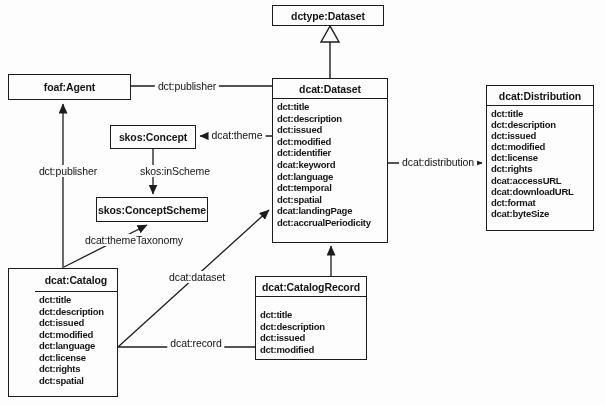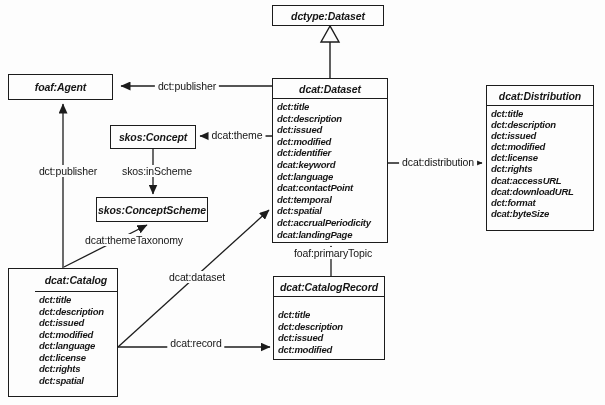--- a/index.html
+++ b/index.html
@@ -10,21 +10,20 @@
     font-family:"Liberation Sans", sans-serif;
     overflow:hidden;
   }
   #wires{position:absolute;left:0;top:0;width:605px;height:405px;}
   .uml-box{
     position:absolute;
     background:#fdfdfd;
     border:1.6px solid #1c1c1c;
     box-sizing:border-box;
     color:#151515;
-    font-style:italic;
   }
   .uml-title{
     display:flex;align-items:center;justify-content:center;
     font-weight:bold;font-size:10.5px;
     height:100%;
     letter-spacing:-0.1px;
     white-space:nowrap;
   }
   .uml-box.compartmented .uml-title{
     height:auto;
@@ -46,40 +45,40 @@
     background:#fdfdfd;
     padding:0 3px;
     font-weight:normal;
     font-size:10.5px;
     letter-spacing:-0.1px;
     color:#151515;
     white-space:nowrap;
   }
   
   #box-dctype-dataset {left:272px;top:5px;  width:112px;height:21px;}
-  #box-foaf-agent     {left:8px;  top:74px; width:105px;height:26px;}
+  #box-foaf-agent     {left:8px;  top:74px; width:123px;height:26px;}
   #box-skos-concept   {left:110px;top:125px;width:86px; height:24px;}
   #box-skos-scheme    {left:96px; top:197px;width:112px;height:25px;}
   #box-dcat-dataset   {left:272px;top:78px; width:116px;height:165px;}
   #box-dcat-dataset .uml-title{height:19px;}
   #box-dcat-dataset .attr{line-height:11.6px;}
   #box-dcat-distribution{left:486px;top:85px;width:108px;height:146px;}
   #box-dcat-distribution .uml-title{height:19px;}
   #box-dcat-distribution .attr{line-height:11.1px;}
   #box-dcat-catalog   {left:8px;  top:268px;width:110px;height:129px;padding-left:26px;}
   #box-dcat-catalog .uml-title{height:22px;}
   #box-dcat-catalog .attr{line-height:11.5px;}
-  #box-dcat-record    {left:273px;top:276px;width:112px;height:84px;}
+  #box-dcat-record    {left:255px;top:276px;width:112px;height:84px;}
   #box-dcat-record .uml-title{height:19px;}
   #box-dcat-record .uml-attrs{padding-top:12px;}
   #box-dcat-record .attr{line-height:11.6px;}
 
   #lbl-publisher-top {left:187px;top:86px;}
   #lbl-theme         {left:237px;top:135px;}
-  #lbl-inscheme      {left:157px;top:171px;}
+  #lbl-inscheme      {left:175px;top:171px;}
   #lbl-publisher-left{left:68px; top:171px;}
   #lbl-themetax      {left:134px;top:240px;}
   #lbl-dataset       {left:197px;top:277px;}
   #lbl-record        {left:196px;top:343px;}
   #lbl-primarytopic  {left:333px;top:253px;}
   #lbl-distribution  {left:438px;top:162px;}
 </style>
 </head>
 <body>
 
@@ -133,25 +132,24 @@
   <div class="uml-box compartmented" id="box-dcat-dataset">
     <div class="uml-title">dcat:Dataset</div>
     <div class="uml-attrs">
       <div class="attr">dct:title</div>
       <div class="attr">dct:description</div>
       <div class="attr">dct:issued</div>
       <div class="attr">dct:modified</div>
       <div class="attr">dct:identifier</div>
       <div class="attr">dcat:keyword</div>
       <div class="attr">dct:language</div>
-      <div class="attr">dcat:contactPoint</div>
       <div class="attr">dct:temporal</div>
       <div class="attr">dct:spatial</div>
+      <div class="attr">dcat:landingPage</div>
       <div class="attr">dct:accrualPeriodicity</div>
-      <div class="attr">dcat:landingPage</div>
     </div>
   </div>
 
   <div class="uml-box compartmented" id="box-dcat-distribution">
     <div class="uml-title">dcat:Distribution</div>
     <div class="uml-attrs">
       <div class="attr">dct:title</div>
       <div class="attr">dct:description</div>
       <div class="attr">dct:issued</div>
       <div class="attr">dct:modified</div>
@@ -188,16 +186,15 @@
     </div>
   </div>
 
   <span class="edge-label" id="lbl-publisher-top">dct:publisher</span>
   <span class="edge-label" id="lbl-theme">dcat:theme</span>
   <span class="edge-label" id="lbl-inscheme">skos:inScheme</span>
   <span class="edge-label" id="lbl-publisher-left">dct:publisher</span>
   <span class="edge-label" id="lbl-themetax">dcat:themeTaxonomy</span>
   <span class="edge-label" id="lbl-dataset">dcat:dataset</span>
   <span class="edge-label" id="lbl-record">dcat:record</span>
-  <span class="edge-label" id="lbl-primarytopic">foaf:primaryTopic</span>
   <span class="edge-label" id="lbl-distribution">dcat:distribution</span>
 
 </div>
 
 </body></html>

